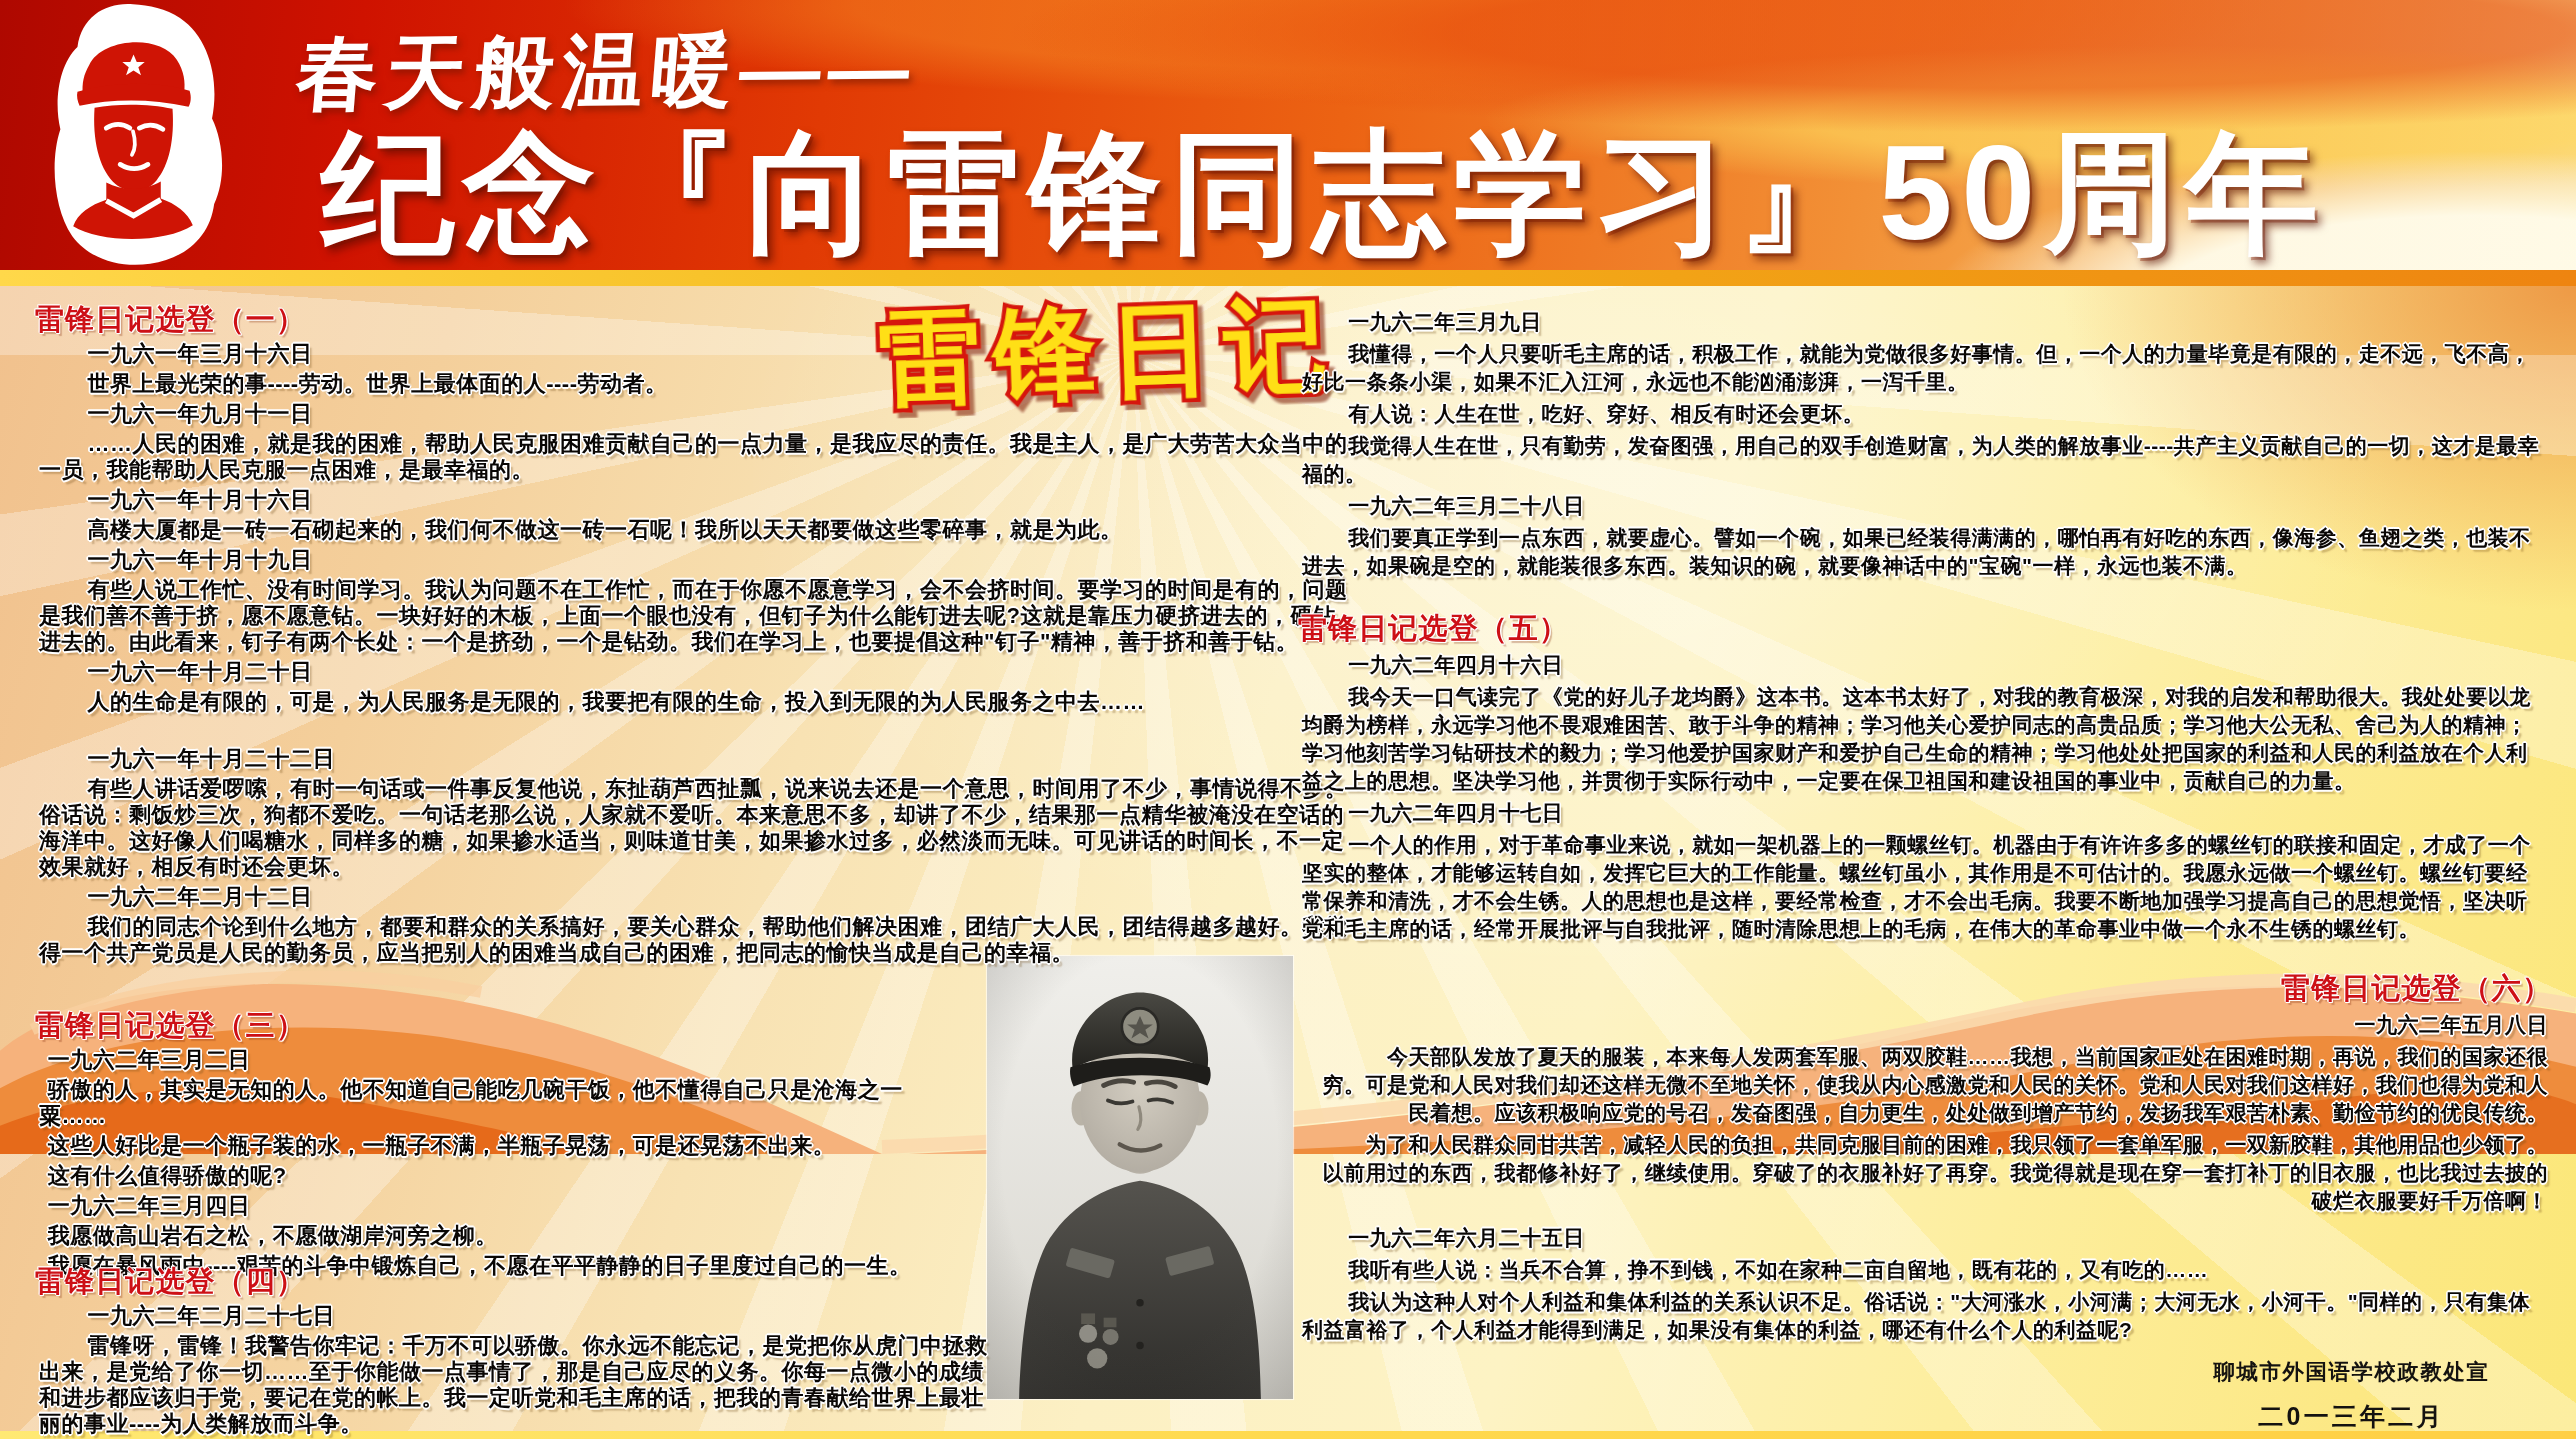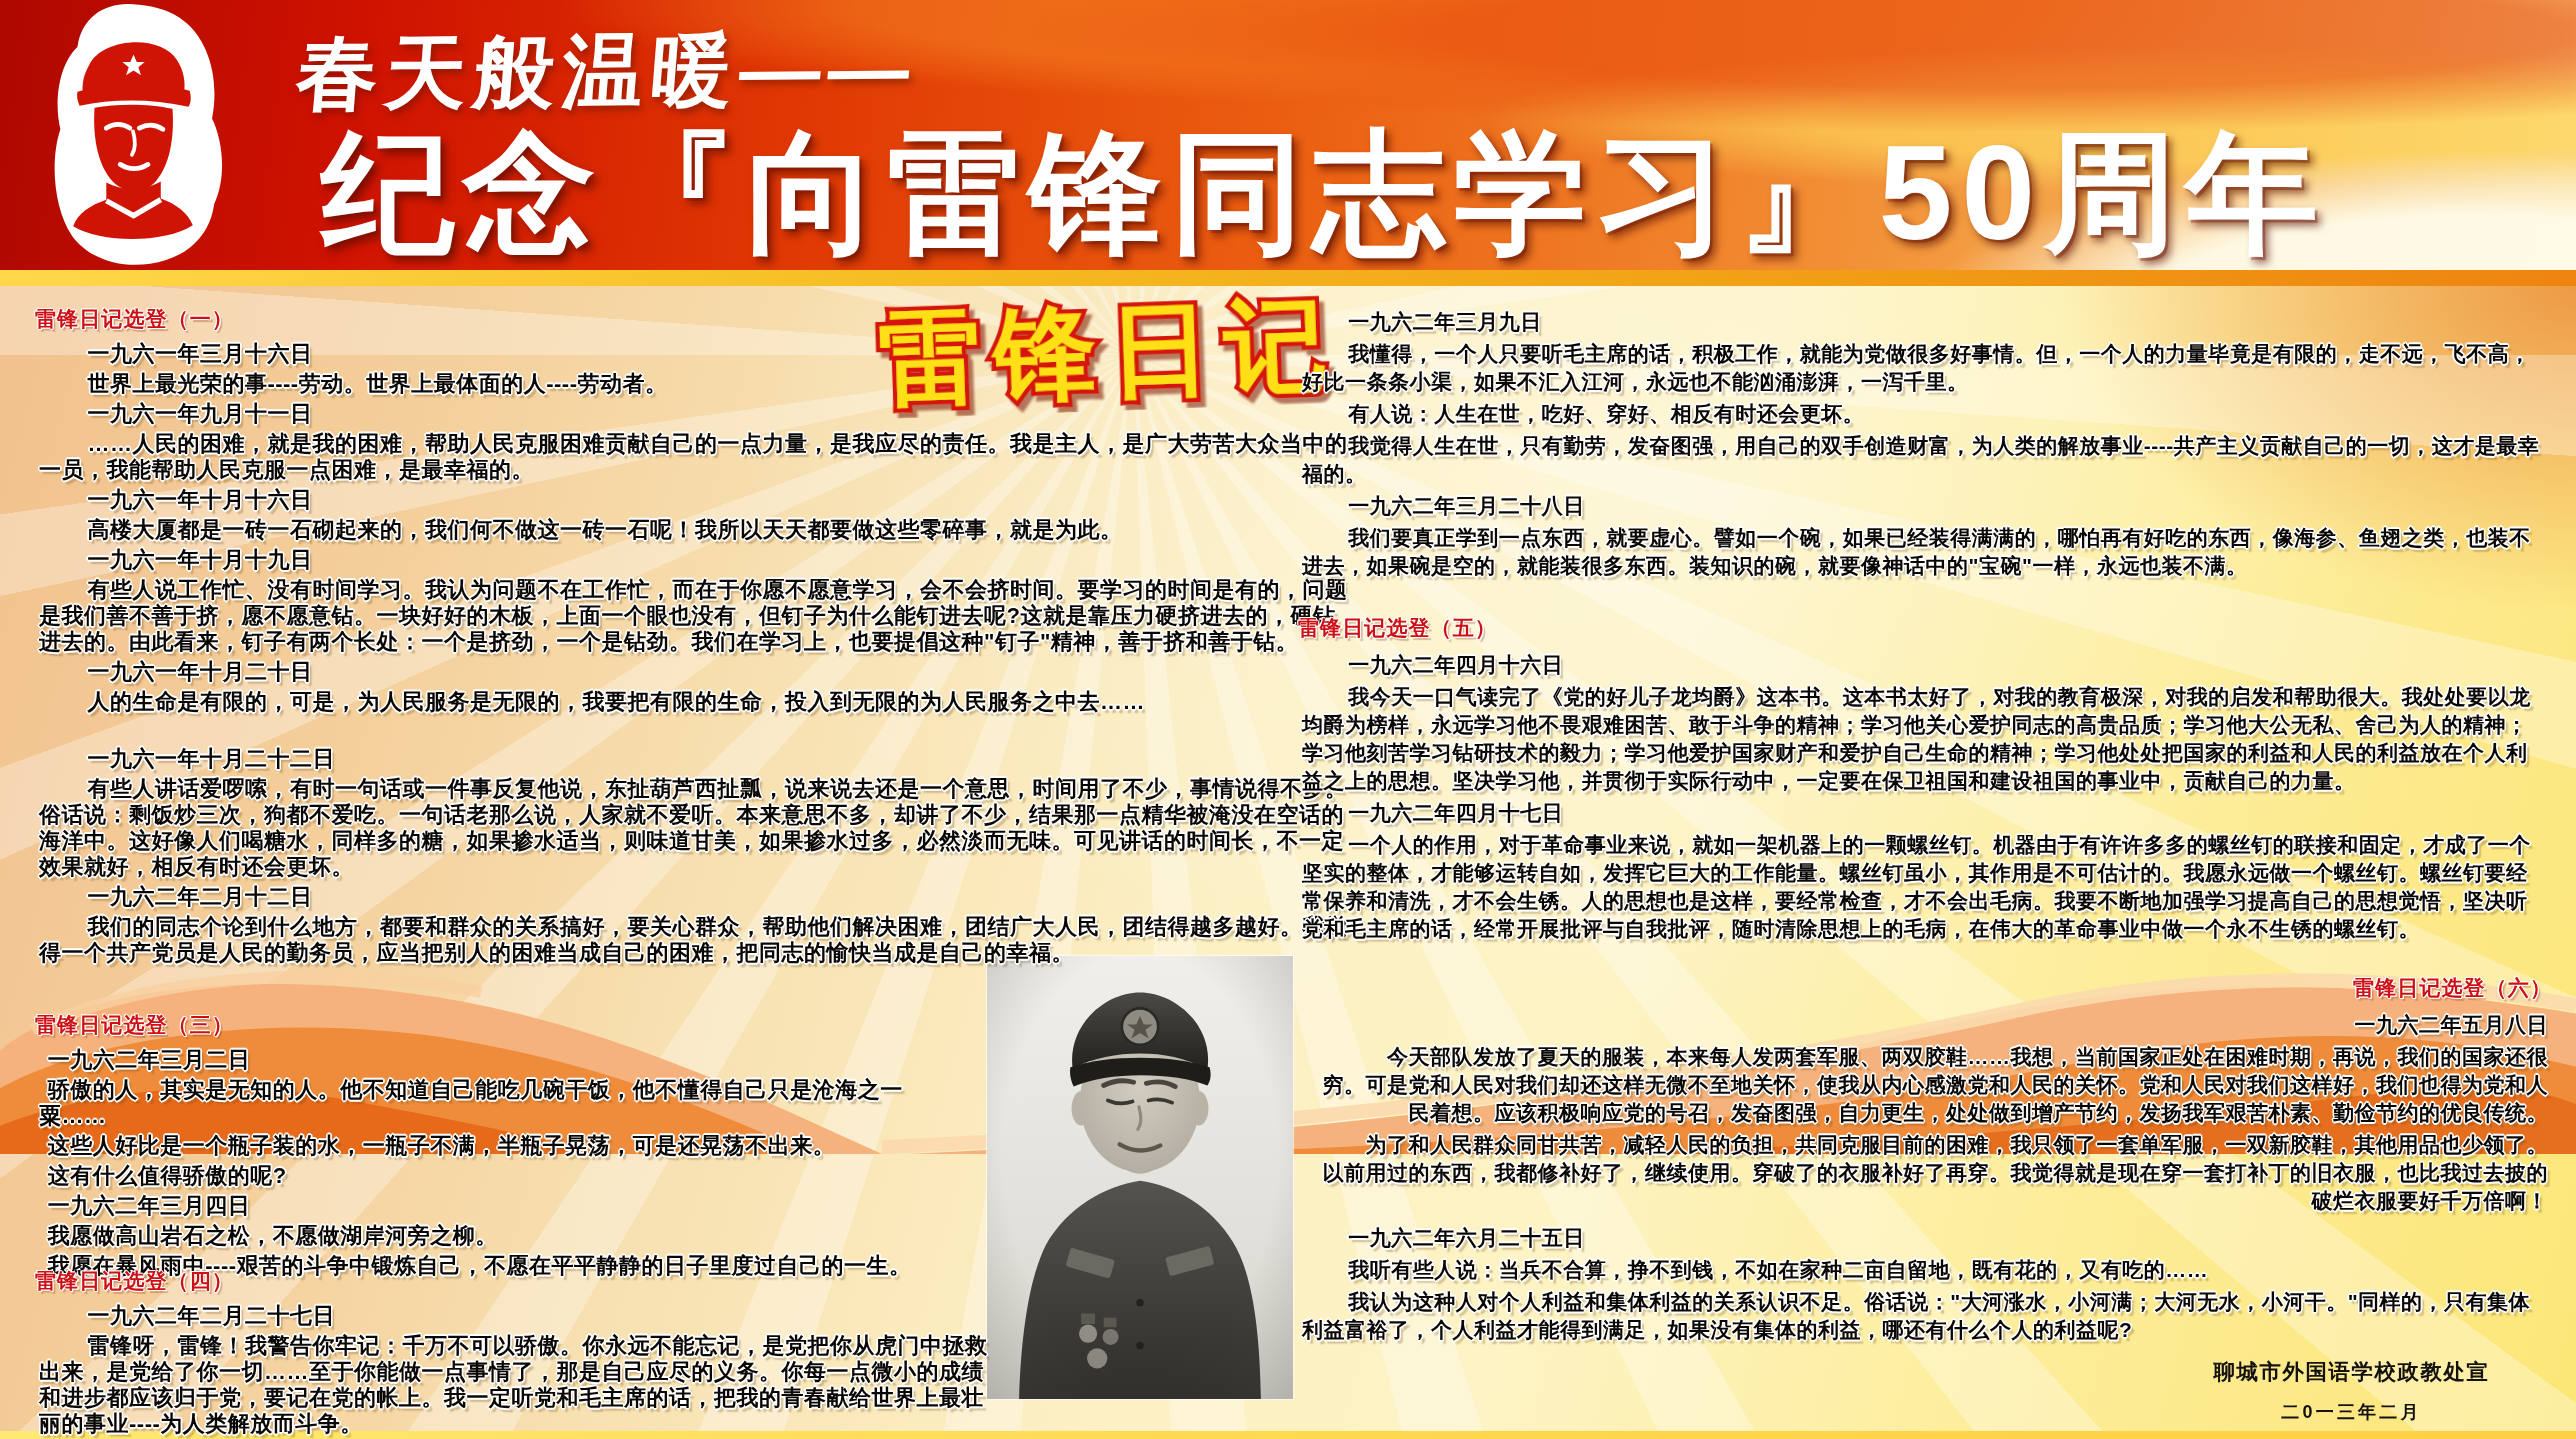--- a/index.html
+++ b/index.html
@@ -46,21 +46,21 @@
       linear-gradient(105deg,#f1c18d 0%,#f4cf9b 16%,#f8e2b3 32%,#fcf0c4 48%,#fdf3c4 62%,#fdee9e 78%,#fce884 92%,#fbe777 100%);
   }
   .waves{ position:absolute; left:0; top:837px; width:2576px; height:317px; }
   .bottom-strip{
     position:absolute; left:0; bottom:0; width:2576px; height:8.6px;
     background:linear-gradient(90deg,#ffe973,#ffd94e 50%,#ffcf45);
   }
   
   .sec{ position:absolute; z-index:3; }
   .sec-heading{
-    font-size:21px; font-weight:800; color:#cd1016; margin:0 0 8.6px 0; letter-spacing:1.1px;
+    font-size:29px; font-weight:800; color:#cd1016; margin:0 0 8.6px 0; letter-spacing:1.1px;
     text-shadow:1.1px 0 #fff,-1.1px 0 #fff,0 1.1px #fff,0 -1.1px #fff,1.1px 1.1px #fff,-1.1px -1.1px #fff,2.7px 3.2px 1.1px rgba(130,40,10,.3);
   }
   .body-l{ font-size:22px; line-height:26px; }
   .body-r{ font-size:21px; line-height:28px; }
   .txt{
     color:#0a0705; font-weight:700; letter-spacing:0.5px;
     text-shadow:1.6px 0 0 #fff,-1.6px 0 0 #fff,0 1.6px 0 #fff,0 -1.6px 0 #fff,
       1.1px 1.1px 0 #fff,-1.1px 1.1px 0 #fff,1.1px -1.1px 0 #fff,-1.1px -1.1px 0 #fff,
       3.2px 3.7px 1.6px rgba(110,70,20,.32);
   }
@@ -78,21 +78,21 @@
   #rclose{left:1298px; top:1220px; width:1254px; }
   
   .diary-banner{ position:absolute; left:823px; top:291px; width:572px; height:120px; z-index:2; transform:rotate(-2deg); }
   .photo{ position:absolute; left:987px; top:956px; width:306px; height:443px; z-index:2; box-shadow:0 0 0 1.1px rgba(255,255,255,.6); }
   
   .footer{
     position:absolute; left:2186px; top:1357px; width:331px; z-index:4; text-align:center;
     color:#141210; font-weight:800;
   }
   .footer .line1{ font-size:21.4px; letter-spacing:1.6px; }
-  .footer .line2{ font-size:18px; letter-spacing:3.2px; margin-top:14px; }
+  .footer .line2{ font-size:25px; letter-spacing:3.2px; margin-top:14px; }
 </style>
 </head>
 <body>
 
 <div class="poster">
 
   <div class="header">
     <svg class="portrait" viewBox="0 0 400 500">
       <path d="M200,6 C150,2 104,28 96,86 C60,120 52,190 64,240 C44,300 52,390 86,440 C120,486 180,500 232,492 C300,482 344,440 352,380 C376,330 368,260 348,220 C362,150 344,70 288,32 C262,14 230,8 200,6 Z" fill="#ffffff"></path>
       <path d="M118,120 C140,70 250,60 282,110 C296,132 298,152 296,170 L106,178 C104,152 108,138 118,120 Z" fill="#cf1405"></path>

